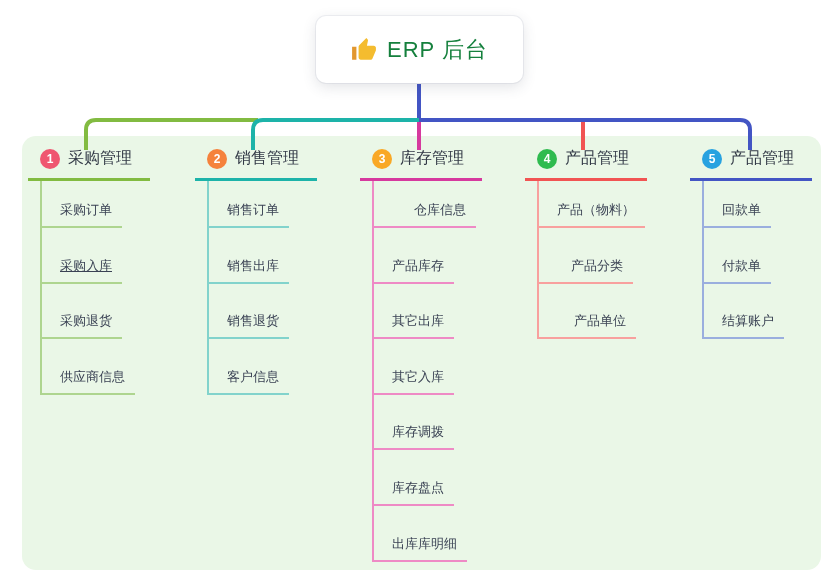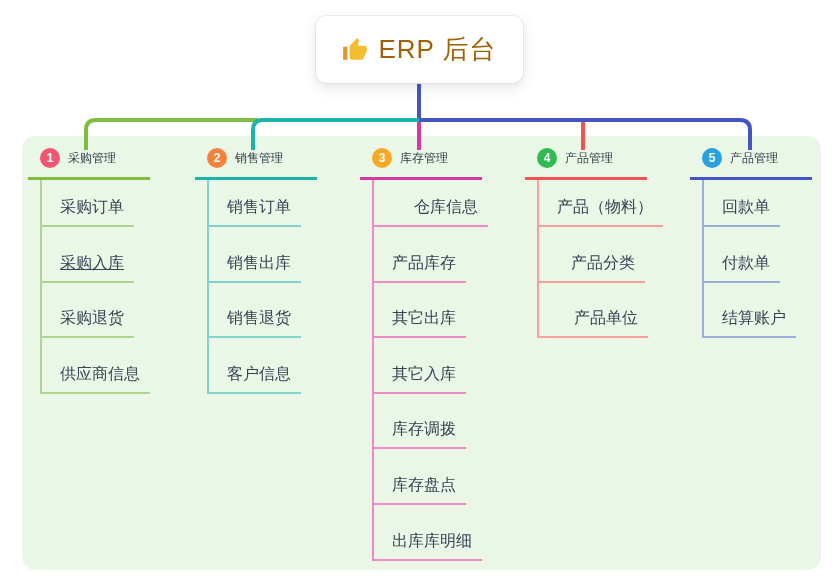--- a/index.html
+++ b/index.html
@@ -11,39 +11,39 @@
   .panel{
     position:absolute;left:22px;top:136px;width:799px;height:434px;
     border-radius:14px;
   }
   .connectors{position:absolute;left:0;top:0;width:839px;height:588px;pointer-events:none;}
   .root-card{
     position:absolute;left:316px;top:16px;width:207px;height:67px;background:#ffffff;
     border-radius:10px;box-shadow:0 4px 14px rgba(60,70,90,.15),0 0 0 1px #f1f2f5;
     display:flex;align-items:center;justify-content:center;gap:10px;cursor:pointer;
   }
-  .root-label{font-size:26px;color:#a16207;letter-spacing:1px;}
+  .root-label{font-size:22px;color:#15803d;letter-spacing:1px;}
   .branch{position:absolute;top:148px;width:150px;}
   .branch-header{
     display:flex;align-items:center;gap:8px;box-sizing:border-box;
     width:122px;padding:0 0 9px 12px;border-bottom:3px solid #999;cursor:pointer;
   }
   .badge{
     width:20px;height:20px;border-radius:50%;flex:none;color:#fff;
     font-size:12px;font-weight:bold;display:flex;align-items:center;justify-content:center;
   }
-  .branch-title{font-size:12px;color:#333a47;white-space:nowrap;}
+  .branch-title{font-size:16px;color:#333a47;white-space:nowrap;}
   .children{
     margin-left:12px;border-left:2px solid #ccc;
     display:flex;flex-direction:column;align-items:flex-start;
   }
   .child{height:55.6px;display:flex;align-items:flex-end;cursor:pointer;}
   .child:first-child{height:47px;}
   .child-label{
-    font-size:16px;color:#3a4254;white-space:nowrap;
+    font-size:13px;color:#3a4254;white-space:nowrap;
     padding:0 10px 7px 18px;border-bottom:2px solid #ccc;
   }
 </style>
 </head>
 <body style="background: rgb(255, 255, 255);">
 
 <div class="stage">
 
   <div class="panel" style="background: rgb(234, 247, 231);"></div>
 

